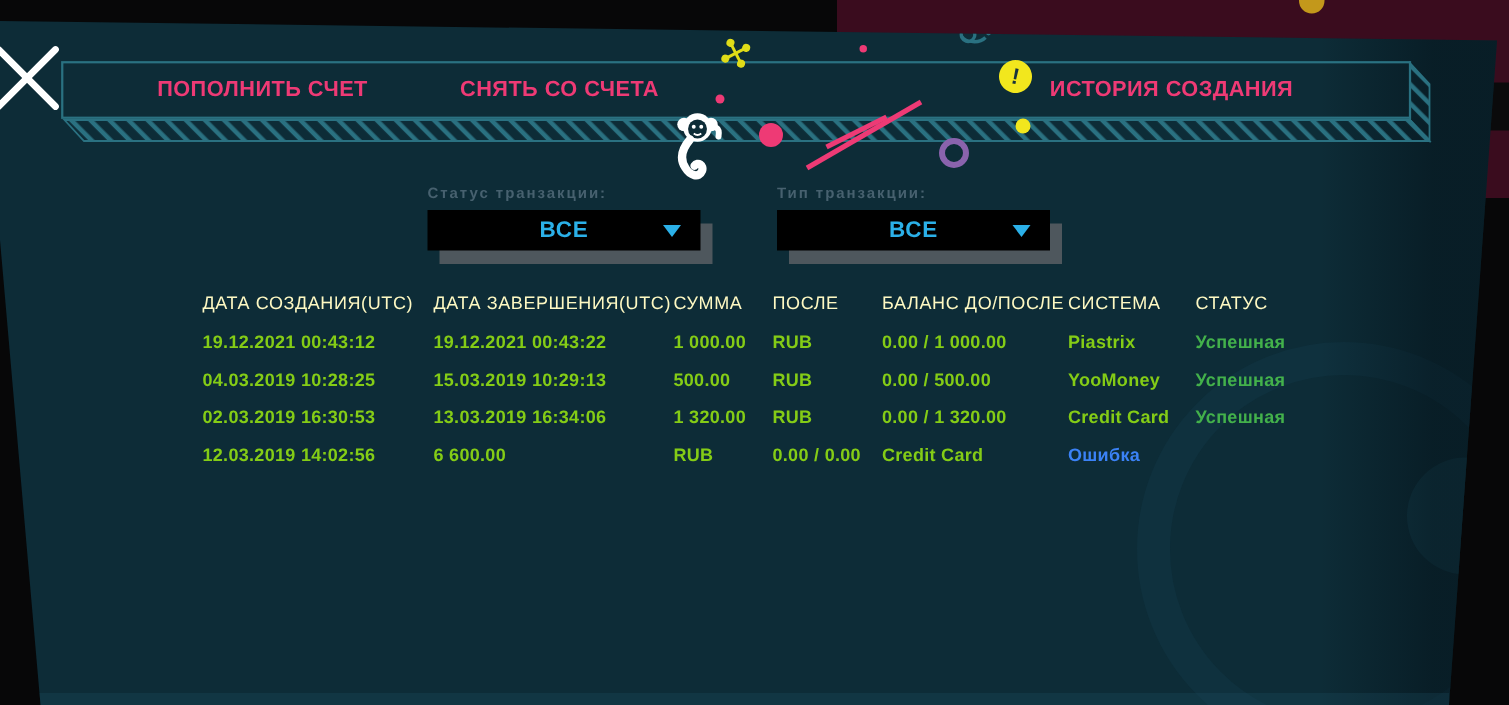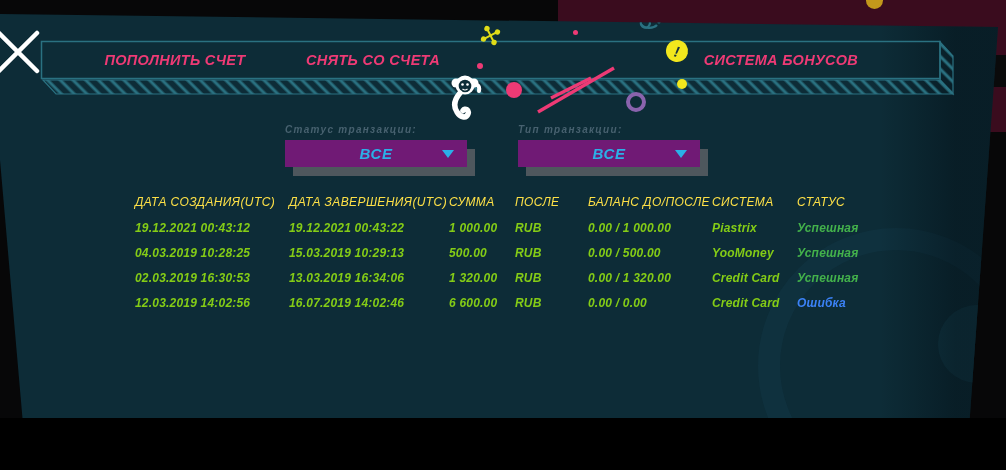--- a/index.html
+++ b/index.html
@@ -1,20 +1,19 @@
 <!DOCTYPE html>
 <html><head>
 <meta charset="utf-8">
 <style>
   html,body{margin:0;padding:0;background:#000;}
   .stage{
-    position:relative;width:1006px;height:418px;overflow:hidden;
+    position:relative;width:1006px;height:470px;overflow:hidden;
     background:#070708;
     font-family:"Liberation Sans", sans-serif;
-    font-style:italic;
     -webkit-font-smoothing:antialiased;
   }
   
   .bg-maroon{position:absolute;left:558px;top:0;width:448px;height:132px;background:#3a0c1e;}
   .bg-dark-patch{position:absolute;left:992px;top:55px;width:14px;height:32px;background:#0a0a0b;}
   .bg-gold-semicircle{position:absolute;left:866px;top:0;width:17px;height:9px;background:#c3981b;border-radius:0 0 9px 9px;}
 
   
   .panel{
     position:absolute;left:0;top:0;width:1006px;height:470px;
@@ -46,35 +45,35 @@
   .deco{position:absolute;}
   .dot{border-radius:50%;position:absolute;}
   .purple-ring{position:absolute;left:626px;top:92px;width:12px;height:12px;border:4px solid #8a63ad;border-radius:50%;}
 
   
   .filter{position:absolute;width:182px;}
   .filter-status{left:285px;top:124px;}
   .filter-type{left:518px;top:124px;}
   .filter-label{font-size:10px;font-weight:bold;letter-spacing:1.3px;color:#47616f;}
   .select-box{
-    position:relative;margin-top:5px;width:182px;height:27px;background:#701a75;
+    position:relative;margin-top:5px;width:182px;height:27px;background:#000000;
     box-shadow:8px 9px 0 #4e575d;cursor:pointer;
     display:flex;align-items:center;justify-content:center;
   }
   .select-value{font-size:15px;font-weight:bold;color:#2bb0e8;letter-spacing:.5px;}
   .select-arrow{
     position:absolute;right:13px;top:10px;width:0;height:0;
     border-left:6px solid transparent;border-right:6px solid transparent;border-top:8px solid #2bb0e8;
   }
 
   
   .tx-table{position:absolute;left:135px;top:189px;width:745px;}
   .t-row{display:grid;grid-template-columns:154px 160px 66px 73px 124px 85px 1fr;align-items:center;height:25px;}
   .t-row.head{height:26px;}
-  .t-row.head .cell{font-size:12px;font-weight:normal;color:#fde047;letter-spacing:.4px;}
+  .t-row.head .cell{font-size:12px;font-weight:normal;color:#fef9c3;letter-spacing:.4px;}
   .cell{font-size:12px;font-weight:bold;color:#84cc16;letter-spacing:.2px;white-space:nowrap;}
 </style>
 </head>
 <body>
 
 <div class="stage">
 
   <div class="bg-maroon"></div>
   <div class="bg-dark-patch"></div>
   <div class="bg-gold-semicircle"></div>
@@ -93,21 +92,21 @@
         </pattern>
       </defs>
       <rect x="1.5" y="1.5" width="898.5" height="37" fill="none" stroke="#2a7181" stroke-width="1.5"></rect>
       <path d="M3,40 H900 L913,54 H16 Z" fill="url(#hatch)" stroke="#2a7181" stroke-width="1.2"></path>
       <path d="M900,2 L913,16 V54 L900,40 Z" fill="url(#hatch)" stroke="#2a7181" stroke-width="1.2"></path>
     </svg>
 
     <div class="nav-tabs">
         <div class="tab" style="left: 133px;">ПОПОЛНИТЬ СЧЕТ</div>
         <div class="tab" style="left: 331px;">СНЯТЬ СО СЧЕТА</div>
-        <div class="tab" style="left: 739px;">СИСТЕМА БОНУСОВ</div>
+        <div class="tab" style="left: 739px;">ИСТОРИЯ СОЗДАНИЯ</div>
       </div>
 
     <div class="nav-badge">
       <span>!</span>
     </div>
 
     <svg class="close-btn" viewBox="0 0 48 48">
       <line x1="5" y1="5" x2="43" y2="43" stroke="#ffffff" stroke-width="4.5" stroke-linecap="round"></line>
       <line x1="43" y1="5" x2="5" y2="43" stroke="#ffffff" stroke-width="4.5" stroke-linecap="round"></line>
     </svg>
@@ -200,21 +199,20 @@
             <div class="cell">02.03.2019 16:30:53</div>
             <div class="cell">13.03.2019 16:34:06</div>
             <div class="cell">1 320.00</div>
             <div class="cell">RUB</div>
             <div class="cell">0.00 / 1 320.00</div>
             <div class="cell">Credit Card</div>
             <div class="cell" style="color: rgb(67, 177, 75);">Успешная</div>
           </div>
           <div class="t-row">
             <div class="cell">12.03.2019 14:02:56</div>
-            <div class="cell">16.07.2019 14:02:46</div>
             <div class="cell">6 600.00</div>
             <div class="cell">RUB</div>
             <div class="cell">0.00 / 0.00</div>
             <div class="cell">Credit Card</div>
             <div class="cell" style="color: #3b82f6;">Ошибка</div>
           </div>
         </div>
     </div>
 
   </div>

